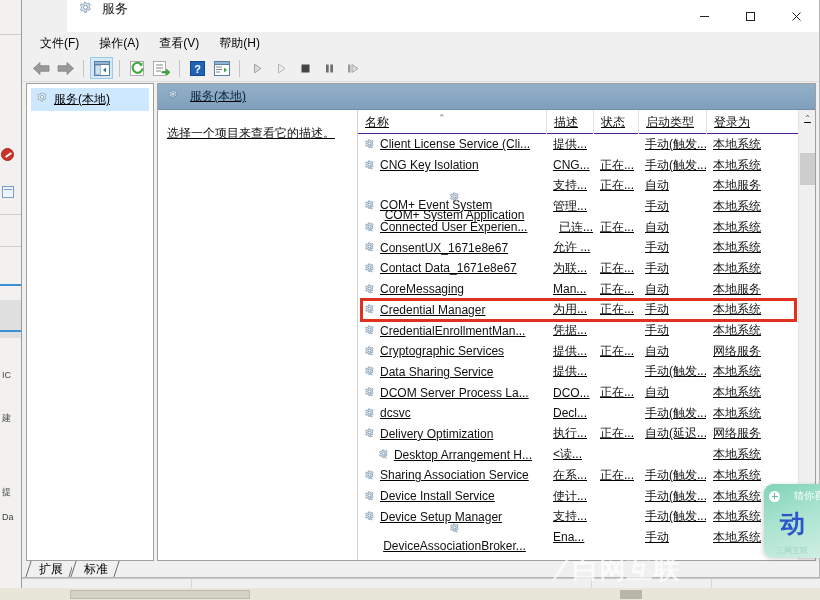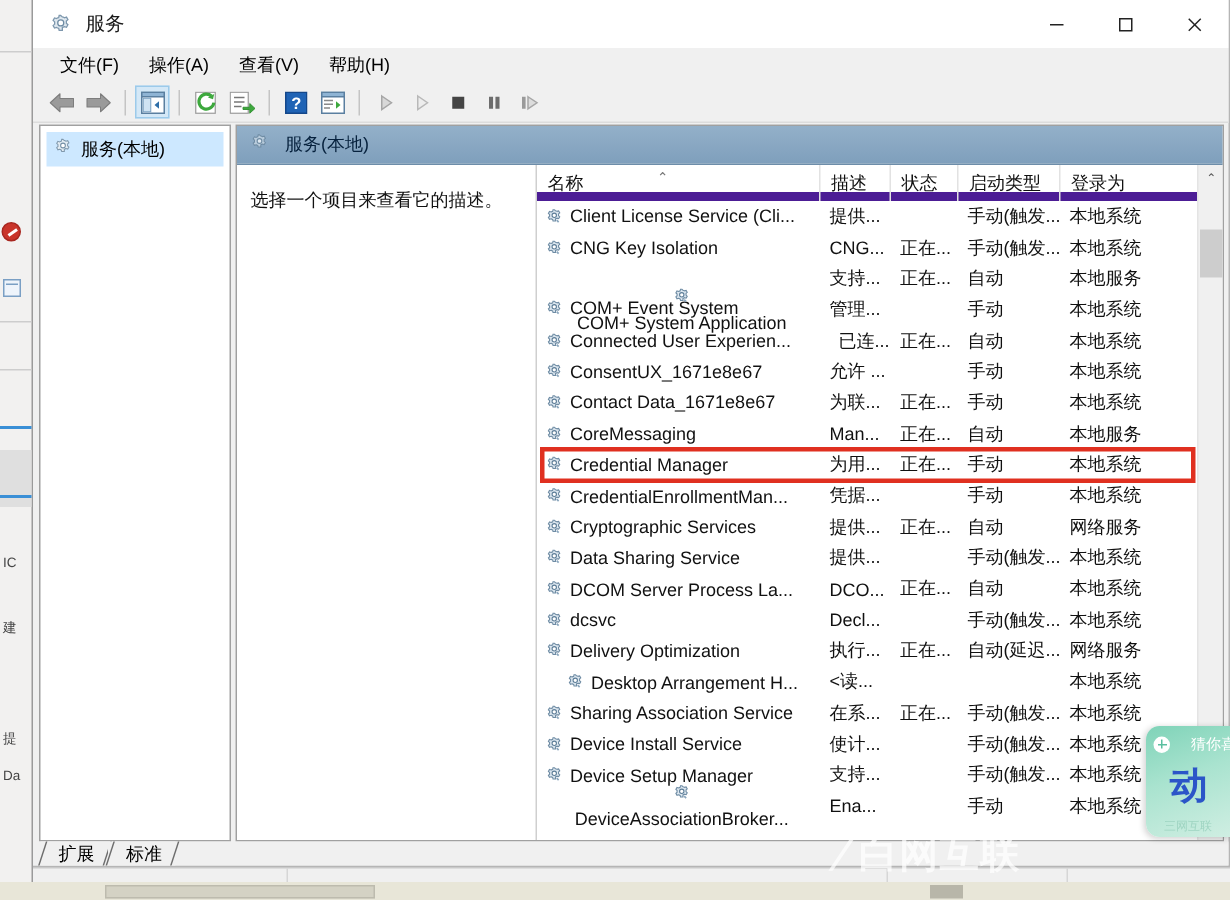--- a/index.html
+++ b/index.html
@@ -44,21 +44,21 @@
     position:absolute; left:22px; top:0; width:798px; height:578px;
     background:#f0f0f0;
     border:1px solid #b5b5b5;
     border-top:none; border-left:none;
     display:flex; flex-direction:column;
   }
 
   
   #titlebar {
     height:32px; background:#ffffff; flex:0 0 32px;
-    display:flex; align-items:center; position:relative;
+    display:flex; position:relative;margin-left:45px;
   }
   #title-icon { margin-left:10px; width:17px; height:17px; position:relative; }
   #title-text { margin-left:8px; font-size:13px; color:#1a1a1a; }
   .winbtns { position:absolute; right:0; top:0; height:32px; display:flex; }
   .winbtn {
     width:46px; height:32px; display:flex; align-items:center; justify-content:center;
     font-size:13px; color:#222; line-height:1;
   }
 
   
@@ -72,21 +72,21 @@
   #toolbar {
     height:27px; flex:0 0 27px; background:#f0f0f0;
     display:flex; align-items:center; padding-left:8px; gap:1px;
     border-bottom:1px solid #dcdcdc;
   }
   .tb { width:23px; height:22px; display:flex; align-items:center; justify-content:center; position:relative; }
   .tb.sel { background:#d4e8f7; border:1px solid #9ccaea; }
   .tbsep { width:1px; height:17px; background:#c4c4c4; margin:0 5px; }
 
   
-  #body { flex:1 1 auto; display:flex; padding:1px 3px 0 4px; min-height:0; }
+  #body { flex:1 1 auto; display:flex; padding:1px 3px 0 4px; min-height:0;text-decoration:underline; }
 
   
   #tree {
     width:128px; flex:0 0 128px; background:#fff;
     border:1px solid #a0a0a0; margin-right:3px;
     display:flex; flex-direction:column;
   }
   #tree-node {
     margin:4px 4px 0 4px; padding:3px 4px;
     background:#cde8ff; display:flex; align-items:center; gap:5px;
@@ -108,21 +108,21 @@
   #desc-pane {
     width:200px; flex:0 0 200px; background:#fff; padding:14px 8px 0 9px;
     font-size:12px; color:#111; line-height:1.5;
     border-right:1px solid #cfcfcf;
   }
 
   #list-pane { flex:1 1 auto; display:flex; flex-direction:column; min-width:0; background:#fff; position:relative; }
 
   
   #lhead { height:24px; flex:0 0 24px; display:flex; background:#fff;
-           border-bottom:6px solid #4c1d95; position:relative; }
+           border-bottom:1px solid #4c1d95; position:relative; }
   .hcell {
     display:flex; align-items:center; font-size:12px; color:#111;
     padding-left:7px; position:relative; height:24px;
   }
   .hcell + .hcell { border-left:1px solid #e2e2e2; }
   .sortmark { position:absolute; top:3px; font-size:9px; color:#777; }
 
   
   #rows { flex:1 1 auto; overflow:hidden; position:relative; }
   .row { height:20.7px; display:flex; align-items:center; font-size:12px; color:#111; }

